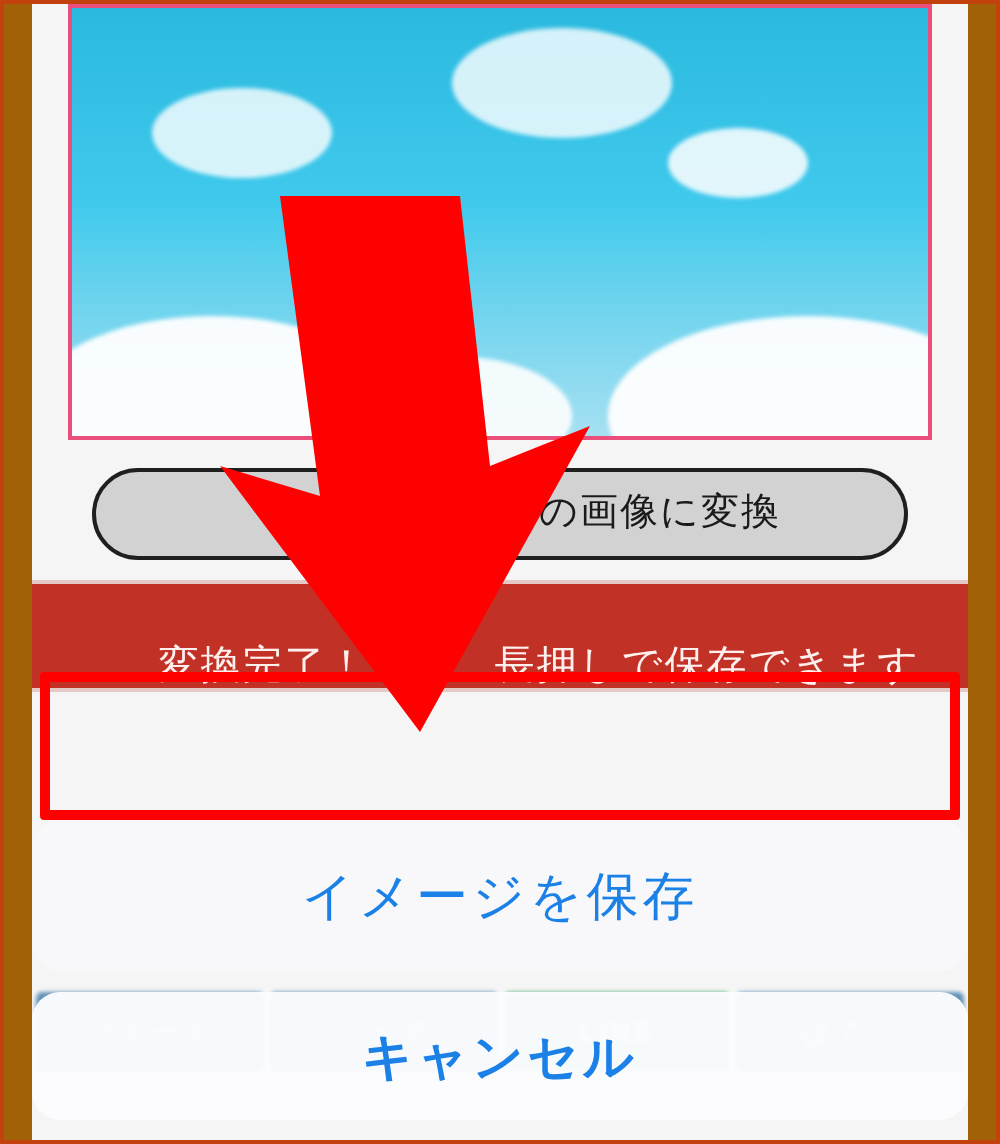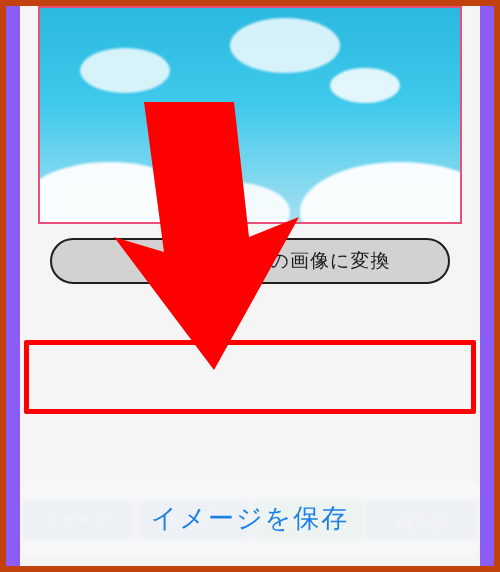--- a/index.html
+++ b/index.html
@@ -7,22 +7,22 @@
   body {
     font-family: -apple-system, "Hiragino Sans", "Hiragino Kaku Gothic ProN", sans-serif;
     background: #b2b2b2;
     position: relative;
   }
 
   
   .frame {
     position: absolute;
     top: 0; left: 0; right: 0; bottom: 0;
-    border: 6px solid #c2410c;
-    background: #8b5cf6;
+    border: 2px solid #c2410c;
+    background: #a16207;
   }
 
   
   .page {
     position: absolute;
     top: 0; left: 14px; right: 14px; bottom: 0;
     background: #f5f5f5;
     overflow: hidden;
   }
 
@@ -175,20 +175,23 @@
       <div class="cloud c"></div>
       <div class="cloud d"></div>
       <div class="cloud e"></div>
       <div class="cloud f"></div>
     </div>
 
     <div class="convert-btn">
       <span>の画像に変換</span>
     </div>
 
+    <div class="status-bar">
+      <span>変換完了！　　　長押しで保存できます</span>
+    </div>
 
   </div>
 
   <div class="share-row">
     <div class="share-btn">
         <span>ツイート</span>
       </div>
     <div class="share-btn">
         <span>シェア</span>
       </div>
@@ -200,20 +203,23 @@
       </div>
   </div>
 
   <div class="sheet-wrap">
     <div class="sheet">
       <div class="sheet-group">
         <div class="sheet-item">
           <span>イメージを保存</span>
         </div>
       </div>
+      <div class="sheet-cancel">
+        <span>キャンセル</span>
+      </div>
     </div>
   </div>
 
   <div class="highlight"></div>
 
   <div class="arrow">
     <svg width="190" height="270" viewBox="0 0 190 270">
       <g fill="#ff0000">
         <polygon points="30,0 120,0 135,135 185,115 100,268 0,135 50,150"></polygon>
       </g>

